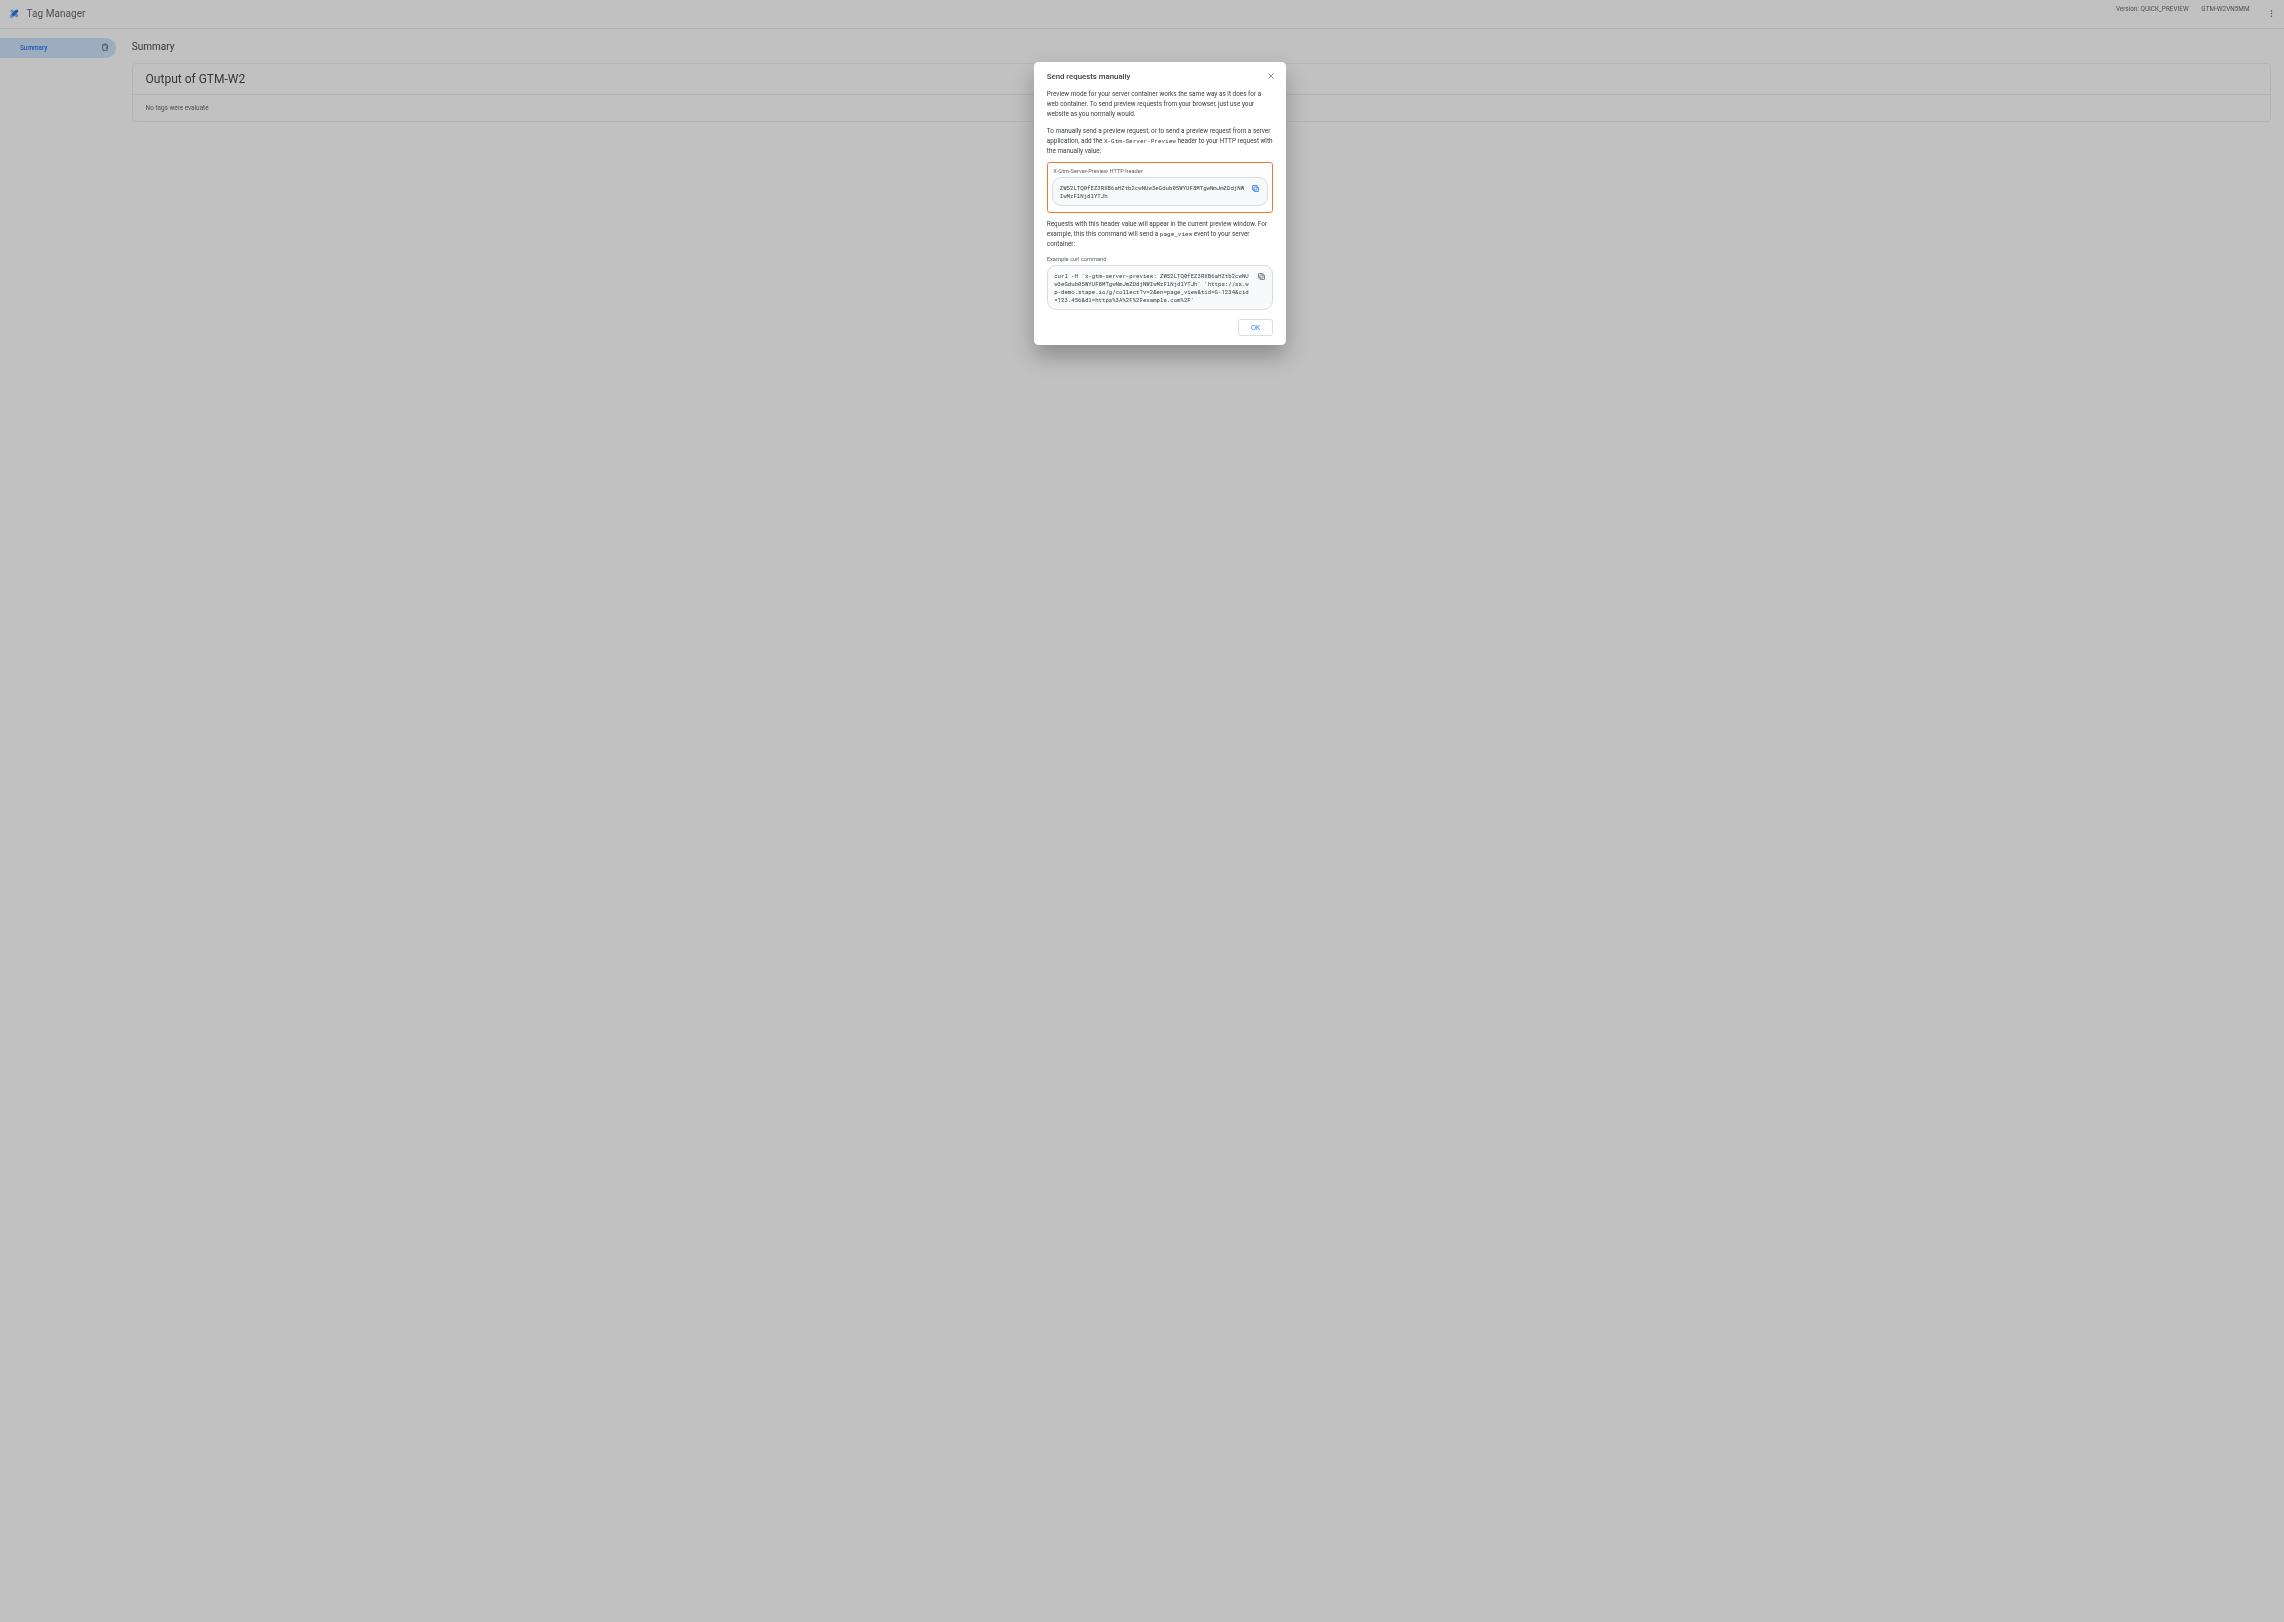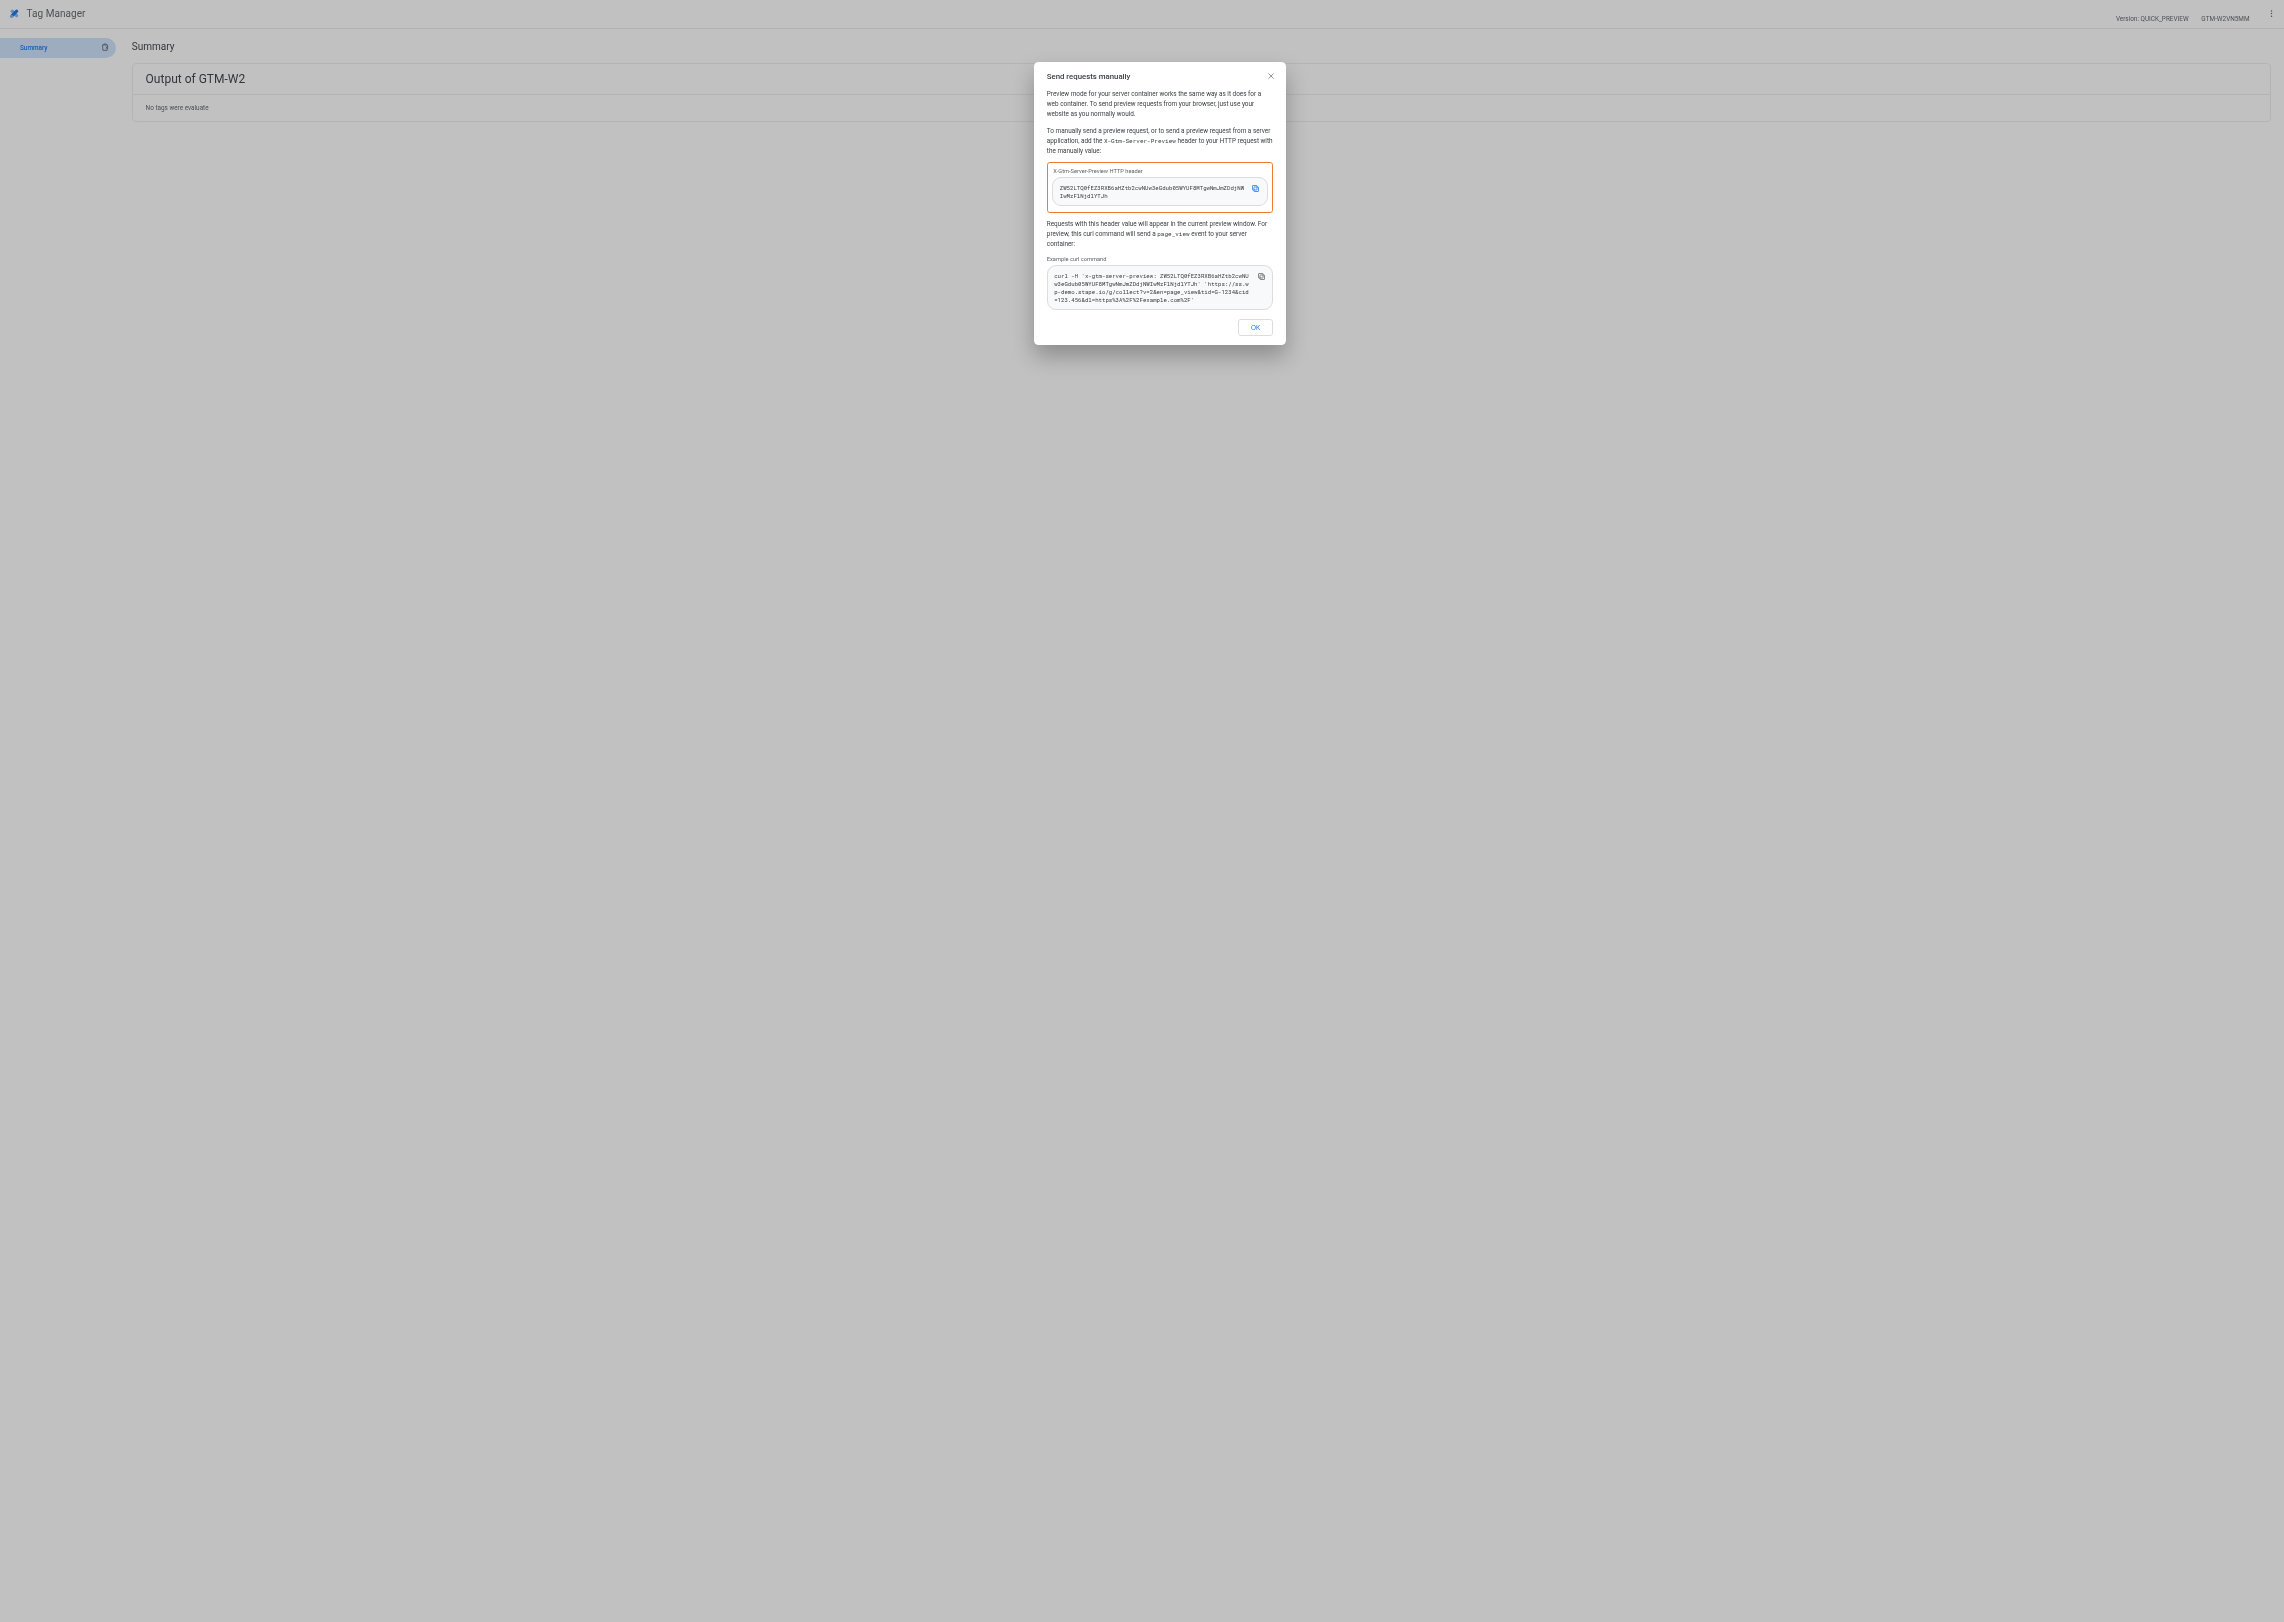--- a/index.html
+++ b/index.html
@@ -11,21 +11,21 @@
     pointer-events: none; z-index: 10;
   }
 
   .header {
     display: flex; align-items: center; justify-content: space-between;
     height: 29px; padding: 0 3.7px 0 8.2px; background: #fff;
     border-bottom: 0.5px solid #e8eaed;
   }
   .brand { display: flex; align-items: center; gap: 5.5px; }
   .brand .product { font-size: 10px; color: #5f6368; letter-spacing: 0.05px; }
-  .header-right { display: flex; align-items: flex-end; gap: 12.8px; color: #5f6368; font-size: 6.4px; }
+  .header-right { display: flex; align-items: flex-start; gap: 12.8px; color: #5f6368; font-size: 6.4px; }
   .icon-btn {
     width: 18px; height: 18px; border-radius: 50%; display: flex; align-items: center; justify-content: center;
     cursor: pointer;
   }
 
   .body-row { display: flex; height: calc(100% - 29px); }
   .sidebar {
     width: 119px; padding-top: 9px; padding-left: 0; padding-right: 2.7px;
   }
   .side-item {
@@ -179,21 +179,21 @@
             <svg class="copy-svg-blue" width="9" height="9" viewBox="0 0 24 24" fill="none" stroke-width="2">
               <rect x="8" y="8" width="12" height="12" rx="1"></rect>
                 <rect x="4" y="4" width="12" height="12" rx="1"></rect>
             </svg>
           </span>
         </div>
       </div>
     </div>
 
     <p class="para">
-      <span>Requests with this header value will appear in the current preview window. For preview, this curl command will send a </span><span class="code-inline">page_view</span><span> event to your server container:</span>
+      <span>Requests with this header value will appear in the current preview window. For example, this this command will send a </span><span class="code-inline">page_view</span><span> event to your server container:</span>
     </p>
 
     <div class="section-gap">
       <div class="field-label">Example curl command</div>
       <div class="code-box">
         <pre>curl -H 'x-gtm-server-preview: ZW52LTQ0fEZ3RXB6aHZtb2cwNUw3eGdub05WYUF8MTgwNmJmZDdjNWIwMzFlNjdlYTJh' 'https://ss.wp-demo.stape.io/g/collect?v=2&amp;en=page_view&amp;tid=G-1234&amp;cid=123.456&amp;dl=https%3A%2F%2Fexample.com%2F'</pre>
         <div class="copy-btn">
           <span>
             <svg class="copy-svg-grey" width="9" height="9" viewBox="0 0 24 24" fill="none" stroke-width="2">
               <rect x="8" y="8" width="12" height="12" rx="1"></rect>

